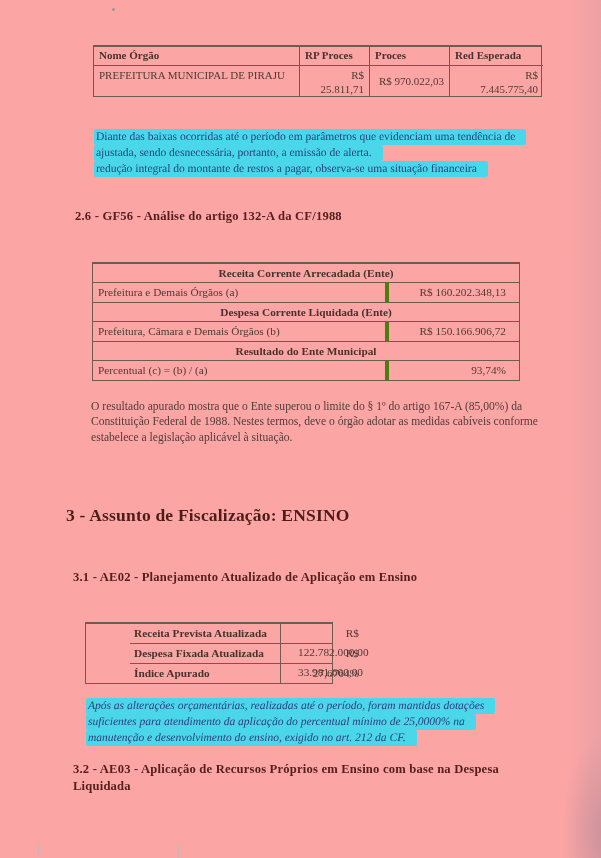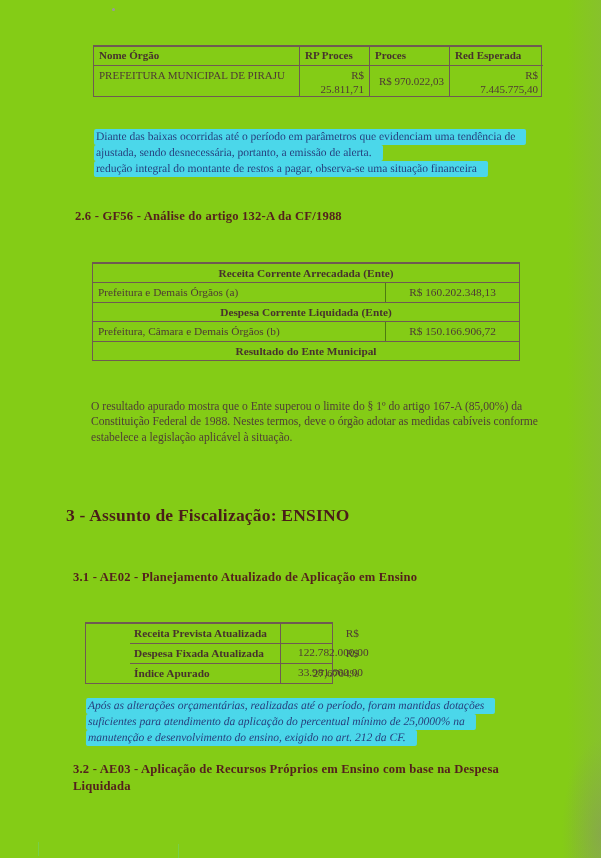--- a/index.html
+++ b/index.html
@@ -4,21 +4,21 @@
 <style>
   html, body { margin: 0; padding: 0; }
   body {
     width: 601px; height: 858px;
     background: #ffffff;
     font-family: "Liberation Serif", "DejaVu Serif", serif;
   }
   #page {
     position: relative;
     width: 601px; height: 858px;
-    background: #84cc16;
+    background: #fca5a5;
     overflow: hidden;
   }
   
   .dot-artifact {
     position: absolute; left: 112px; top: 8px;
     width: 3px; height: 3px; border-radius: 50%;
     background: #9a9a9a;
   }
   .edge-shadow-right {
     position: absolute; top: 0; right: 0; width: 34px; height: 858px;
@@ -83,21 +83,21 @@
     box-sizing: border-box;
     color: #4e3a34; font-size: 11.3px;
   }
   .t2 .row { display: grid; grid-template-columns: 292px 134px; border-top: 1px solid #6f5b52; }
   .t2 .row:first-child { border-top: none; }
   .t2 .span-hd {
     grid-column: 1 / span 2; text-align: center; font-weight: bold;
     color: #47322d; height: 18px; line-height: 18px;
   }
   .t2 .lbl { padding: 0 5px; height: 19px; line-height: 19px; }
-  .t2 .val { padding: 0 2px; height: 19px; line-height: 19px; text-align: center; border-left: 1px solid #4d7c0f; }
+  .t2 .val { padding: 0 13px; height: 19px; line-height: 19px; text-align: right; border-left: 4px solid #4d7c0f; }
 
   
   .para {
     position: absolute; left: 91px; top: 399px; width: 468px;
     font-size: 11.6px; line-height: 15.4px; color: #4f3d37;
     text-align: left;
   }
 
   
   .t3 {
@@ -155,20 +155,24 @@
     <div class="row">
       <div class="span-hd">Despesa Corrente Liquidada (Ente)</div>
     </div>
     <div class="row">
       <div class="lbl">Prefeitura, Câmara e Demais Órgãos (b)</div>
       <div class="val">R$ 150.166.906,72</div>
     </div>
     <div class="row">
       <div class="span-hd">Resultado do Ente Municipal</div>
     </div>
+    <div class="row">
+      <div class="lbl">Percentual (c) = (b) / (a)</div>
+      <div class="val">93,74%</div>
+    </div>
   </div>
 
   <div class="para">O resultado apurado mostra que o Ente superou o limite do § 1º do artigo 167-A (85,00%) da Constituição Federal de 1988. Nestes termos, deve o órgão adotar as medidas cabíveis conforme estabelece a legislação aplicável à situação.</div>
 
   <div class="h-main" style="left:50px; top:505px;">3 - Assunto de Fiscalização: ENSINO</div>
 
   <div class="h-sub" style="left:73px; top:570px;">3.1 - AE02 - Planejamento Atualizado de Aplicação em Ensino</div>
 
   <div class="t3">
     <div class="row">

